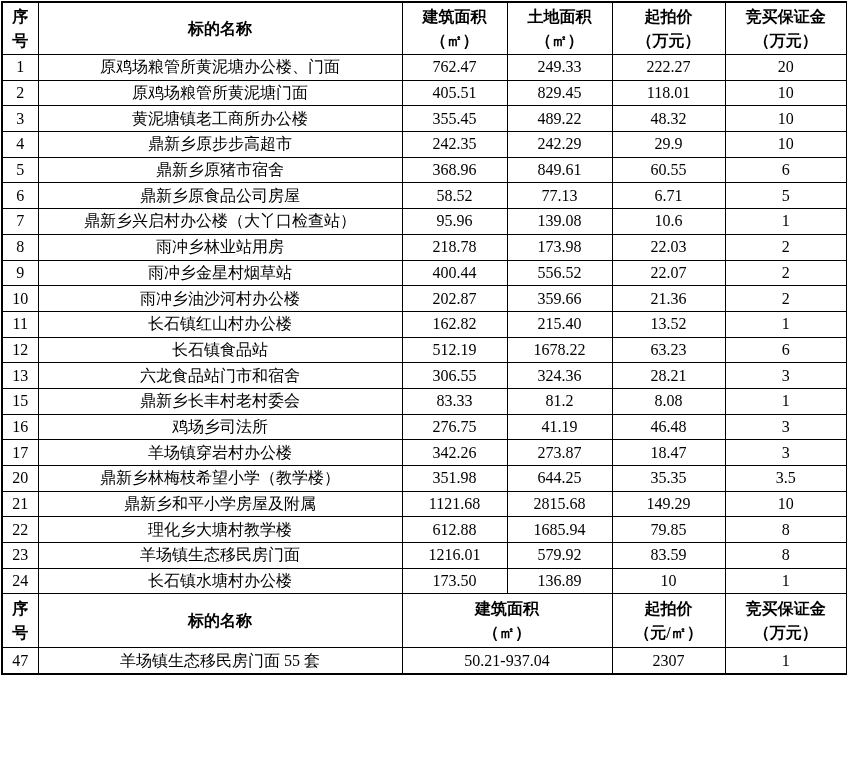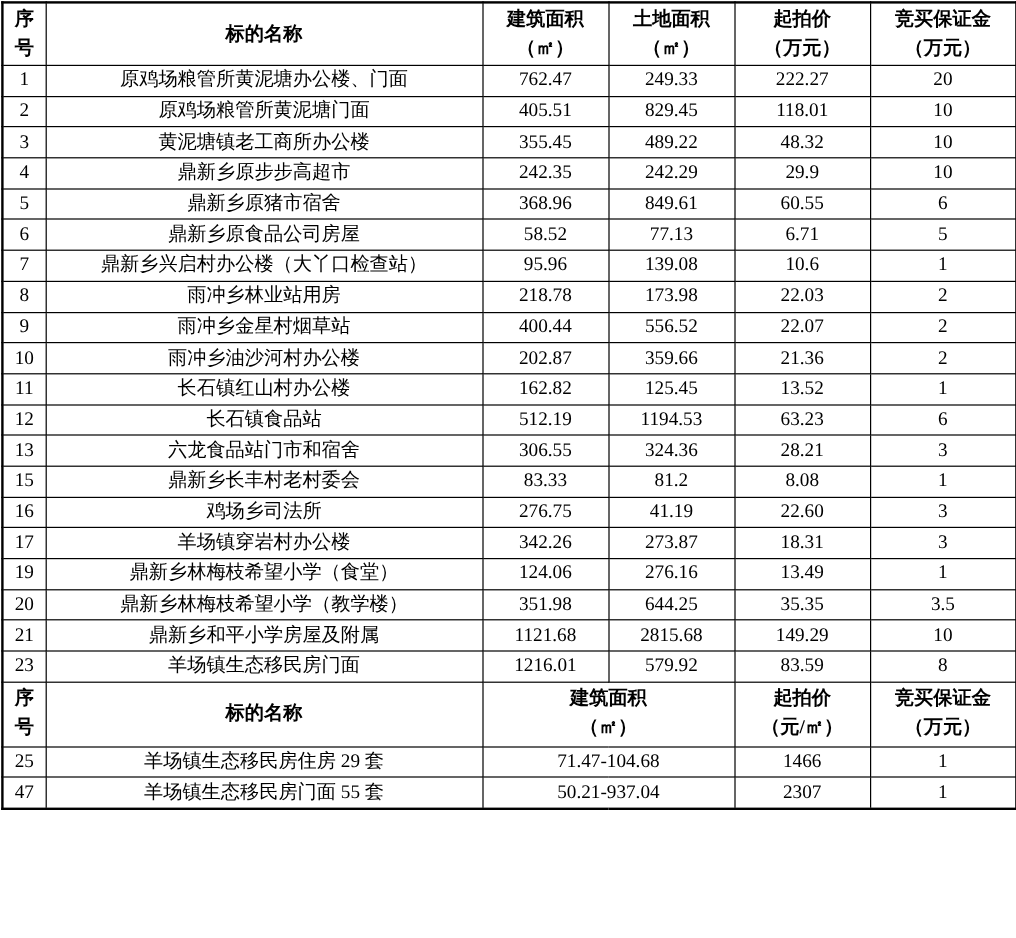--- a/index.html
+++ b/index.html
@@ -149,29 +149,29 @@
         <td>雨冲乡油沙河村办公楼</td>
         <td>202.87</td>
         <td>359.66</td>
         <td>21.36</td>
         <td>2</td>
       </tr>
       <tr>
         <td>11</td>
         <td>长石镇红山村办公楼</td>
         <td>162.82</td>
-        <td>125.45</td>
+        <td>215.40</td>
         <td>13.52</td>
         <td>1</td>
       </tr>
       <tr>
         <td>12</td>
         <td>长石镇食品站</td>
         <td>512.19</td>
-        <td>1194.53</td>
+        <td>1678.22</td>
         <td>63.23</td>
         <td>6</td>
       </tr>
       <tr>
         <td>13</td>
         <td>六龙食品站门市和宿舍</td>
         <td>306.55</td>
         <td>324.36</td>
         <td>28.21</td>
         <td>3</td>
@@ -182,86 +182,87 @@
         <td>83.33</td>
         <td>81.2</td>
         <td>8.08</td>
         <td>1</td>
       </tr>
       <tr>
         <td>16</td>
         <td>鸡场乡司法所</td>
         <td>276.75</td>
         <td>41.19</td>
-        <td>22.60</td>
+        <td>46.48</td>
         <td>3</td>
       </tr>
       <tr>
         <td>17</td>
         <td>羊场镇穿岩村办公楼</td>
         <td>342.26</td>
         <td>273.87</td>
-        <td>18.31</td>
-        <td>3</td>
-      </tr>
-      <tr>
-        <td>19</td>
-        <td>鼎新乡林梅枝希望小学（食堂）</td>
-        <td>124.06</td>
-        <td>276.16</td>
-        <td>13.49</td>
-        <td>1</td>
+        <td>18.47</td>
+        <td>3</td>
       </tr>
       <tr>
         <td>20</td>
         <td>鼎新乡林梅枝希望小学（教学楼）</td>
         <td>351.98</td>
         <td>644.25</td>
         <td>35.35</td>
         <td>3.5</td>
       </tr>
       <tr>
         <td>21</td>
         <td>鼎新乡和平小学房屋及附属</td>
         <td>1121.68</td>
         <td>2815.68</td>
         <td>149.29</td>
         <td>10</td>
       </tr>
       <tr>
+        <td>22</td>
+        <td>理化乡大塘村教学楼</td>
+        <td>612.88</td>
+        <td>1685.94</td>
+        <td>79.85</td>
+        <td>8</td>
+      </tr>
+      <tr>
         <td>23</td>
         <td>羊场镇生态移民房门面</td>
         <td>1216.01</td>
         <td>579.92</td>
         <td>83.59</td>
         <td>8</td>
+      </tr>
+      <tr>
+        <td>24</td>
+        <td>长石镇水塘村办公楼</td>
+        <td>173.50</td>
+        <td>136.89</td>
+        <td>10</td>
+        <td>1</td>
       </tr>
     </tbody>
   <tbody>
     <tr>
       <th style="height:53px">序
 号</th>
       <th style="height:53px">标的名称</th>
       <th style="height:53px" colspan="2">建筑面积
 （㎡）</th>
       <th style="height:53px">起拍价
 （元/㎡）</th>
       <th style="height:53px">竞买保证金
 （万元）</th>
     </tr>
   </tbody>
   <tbody id="section2-body">
       <tr>
-        <td>25</td>
-        <td>羊场镇生态移民房住房 29 套</td>
-        <td colspan="2">71.47-104.68</td>
-        <td>1466</td>
-        <td>1</td>
-      </tr>
-      <tr>
         <td>47</td>
         <td>羊场镇生态移民房门面 55 套</td>
         <td colspan="2">50.21-937.04</td>
         <td>2307</td>
         <td>1</td>
       </tr>
     </tbody>
 </table>
 
 </body></html>

